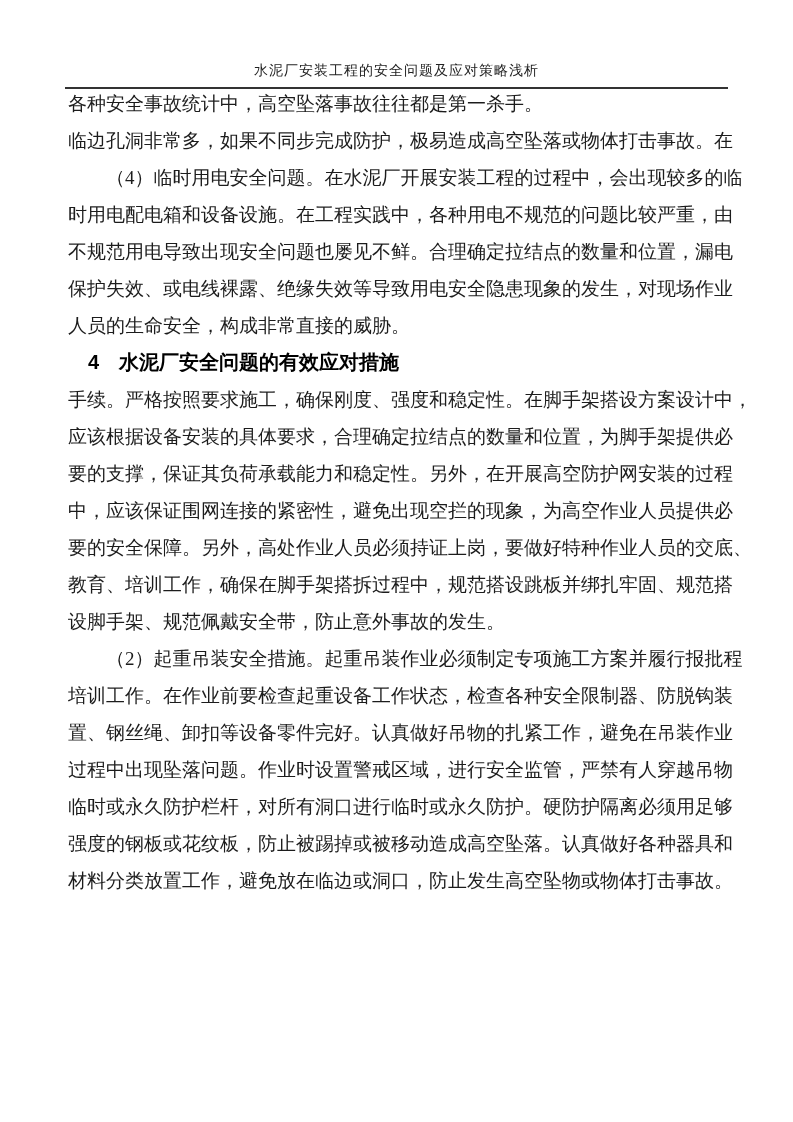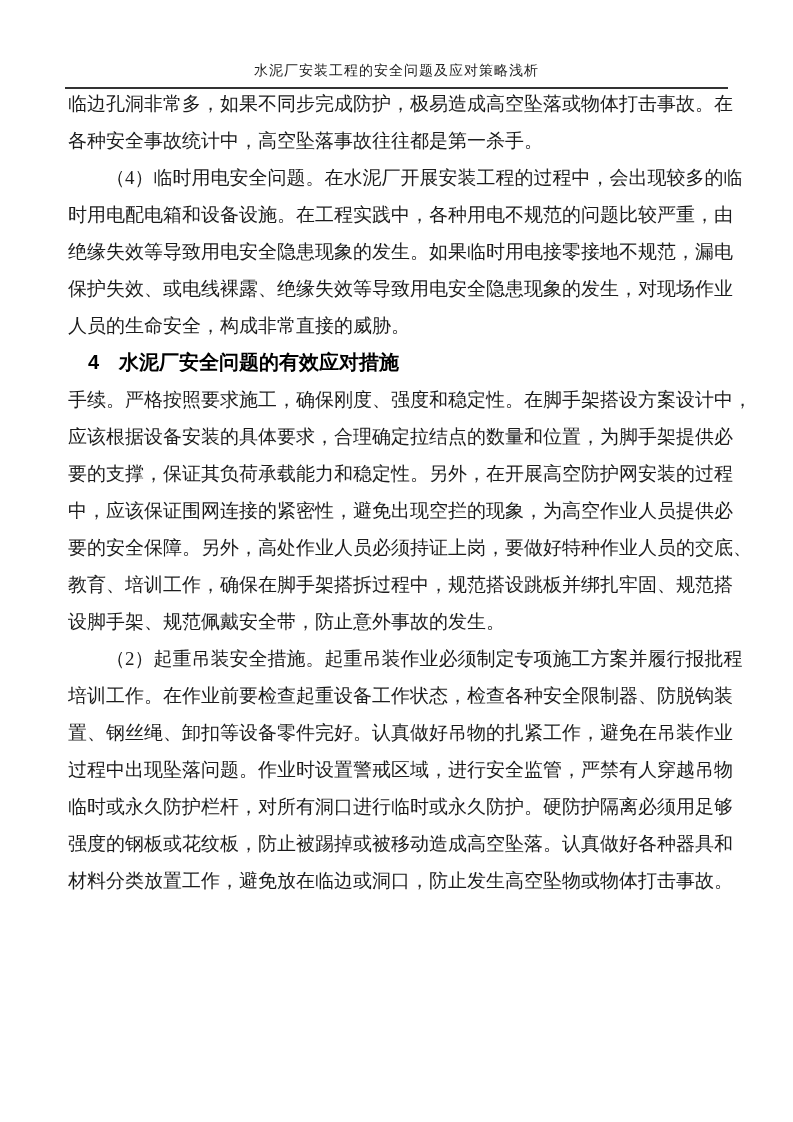--- a/index.html
+++ b/index.html
@@ -79,25 +79,25 @@
 </head>
 <body>
 
 <div class="page">
 
   <div class="running-header-title">水泥厂安装工程的安全问题及应对策略浅析</div>
 
   <div class="header-rule"></div>
 
   <div class="article-body">
+      <div class="line">各种安全事故统计中，高空坠落事故往往都是第一杀手。</div>
       <div class="line">临边孔洞非常多，如果不同步完成防护，极易造成高空坠落或物体打击事故。在</div>
-      <div class="line">各种安全事故统计中，高空坠落事故往往都是第一杀手。</div>
       <div class="line indent">（4）临时用电安全问题。在水泥厂开展安装工程的过程中，会出现较多的临</div>
       <div class="line">时用电配电箱和设备设施。在工程实践中，各种用电不规范的问题比较严重，由</div>
-      <div class="line">绝缘失效等导致用电安全隐患现象的发生。如果临时用电接零接地不规范，漏电</div>
+      <div class="line">不规范用电导致出现安全问题也屡见不鲜。合理确定拉结点的数量和位置，漏电</div>
       <div class="line">保护失效、或电线裸露、绝缘失效等导致用电安全隐患现象的发生，对现场作业</div>
       <div class="line">人员的生命安全，构成非常直接的威胁。</div>
       <div class="line heading">4　水泥厂安全问题的有效应对措施</div>
       <div class="line">手续。严格按照要求施工，确保刚度、强度和稳定性。在脚手架搭设方案设计中，</div>
       <div class="line">应该根据设备安装的具体要求，合理确定拉结点的数量和位置，为脚手架提供必</div>
       <div class="line">要的支撑，保证其负荷承载能力和稳定性。另外，在开展高空防护网安装的过程</div>
       <div class="line">中，应该保证围网连接的紧密性，避免出现空拦的现象，为高空作业人员提供必</div>
       <div class="line">要的安全保障。另外，高处作业人员必须持证上岗，要做好特种作业人员的交底、</div>
       <div class="line">教育、培训工作，确保在脚手架搭拆过程中，规范搭设跳板并绑扎牢固、规范搭</div>
       <div class="line">设脚手架、规范佩戴安全带，防止意外事故的发生。</div>

